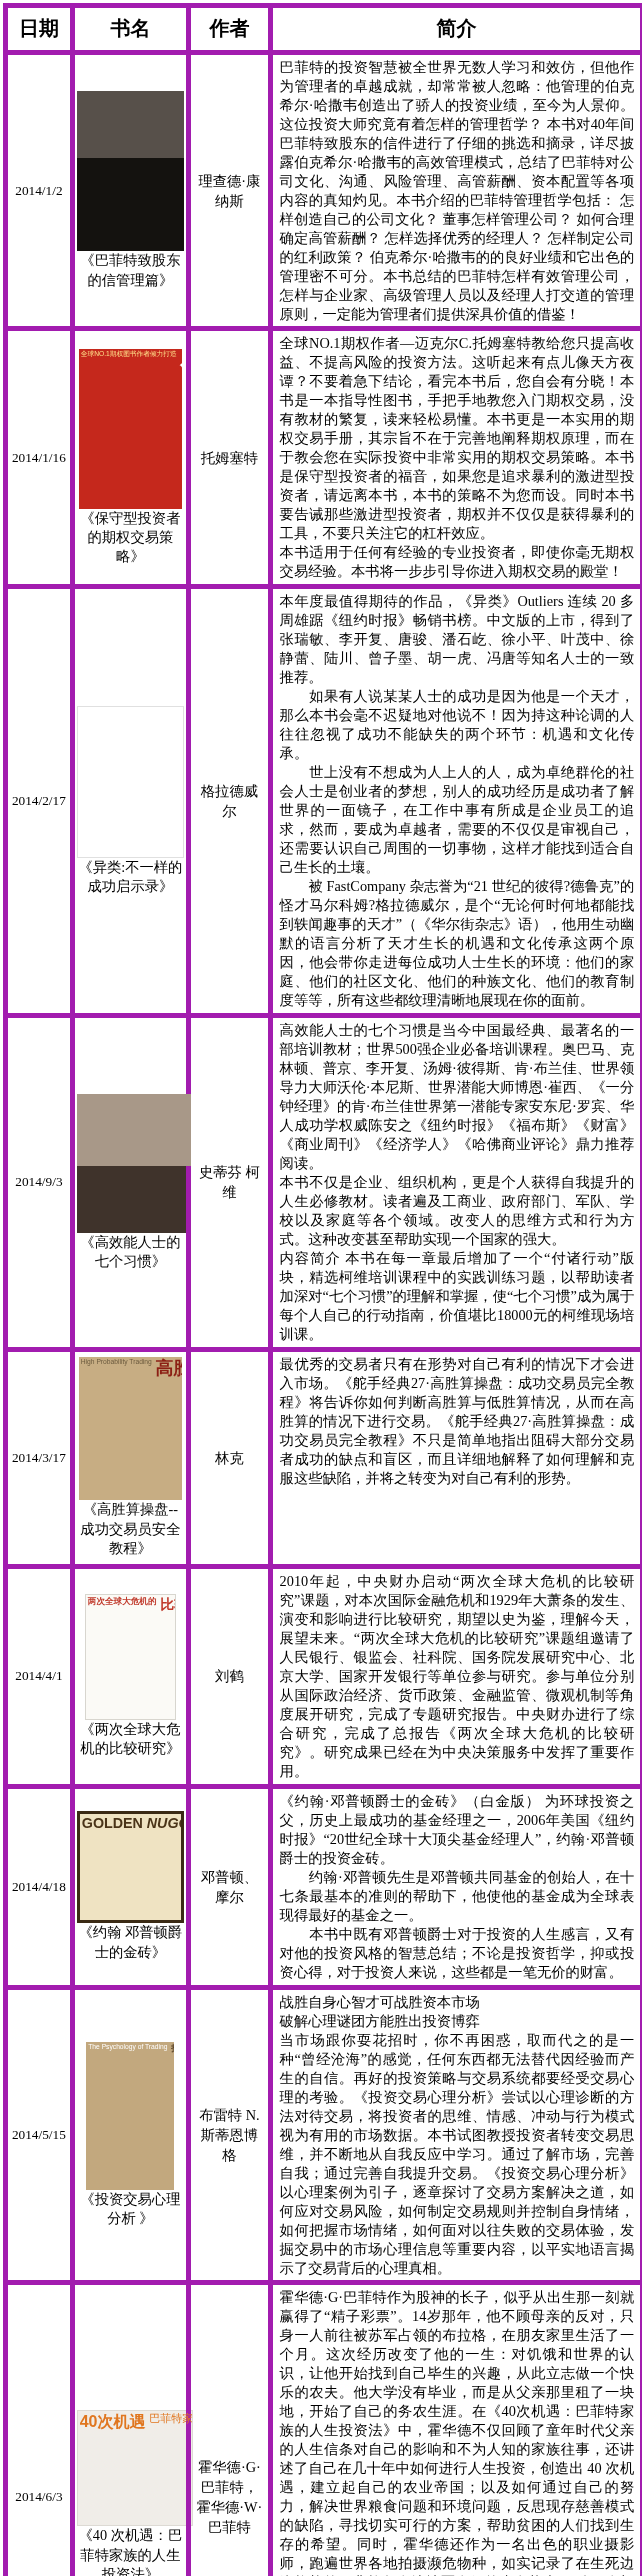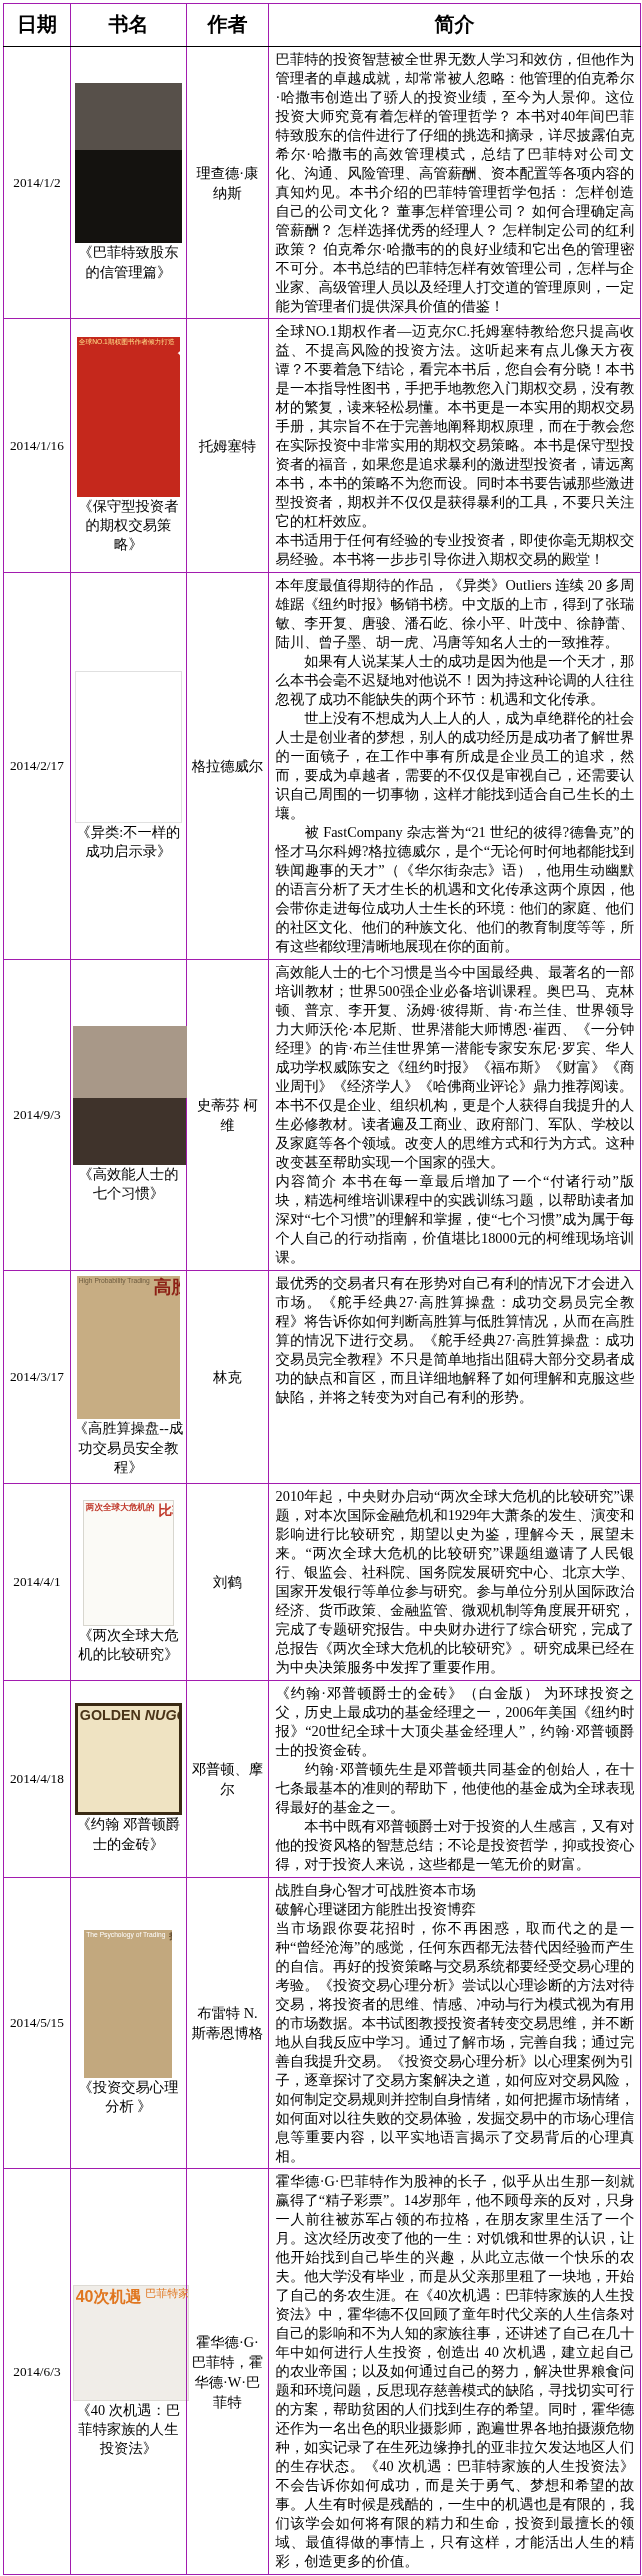--- a/index.html
+++ b/index.html
@@ -10,21 +10,21 @@
     font-family:"Liberation Serif","DejaVu Serif",serif;
     color:#000;
   }
   table.book-table{
     width:637px;
     table-layout:fixed;
     border-collapse:collapse;
     border:1.9px solid #000;
   }
   th,td{
-    border:1px solid #a21caf;
+    border:5px solid #a21caf;
     padding:1.9px 3.8px;
     vertical-align:middle;
     word-break:break-all;
   }
   thead th{
     border-bottom:1.9px solid #000;
     height:38px;
     font-size:20px;
     font-weight:bold;
     text-align:center;

